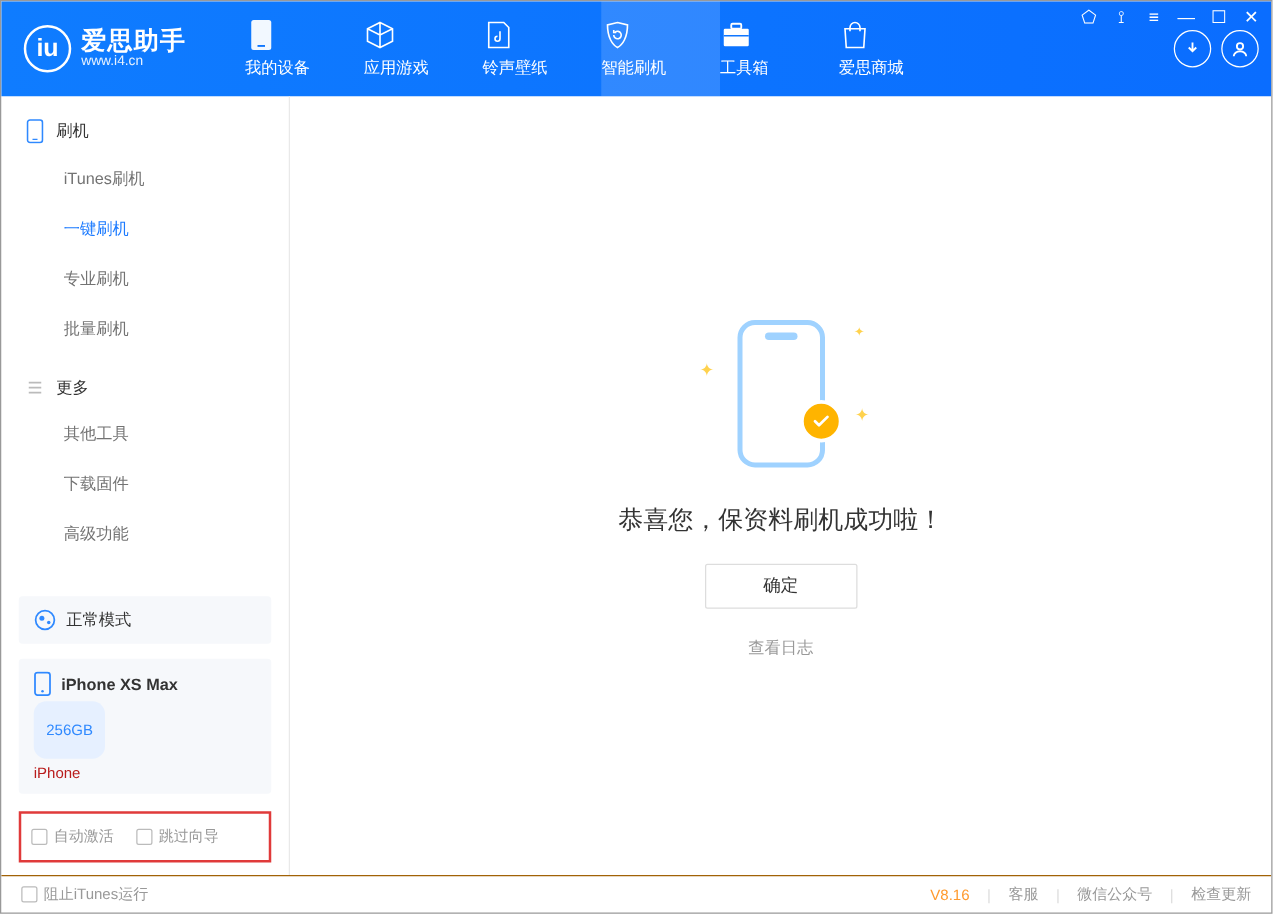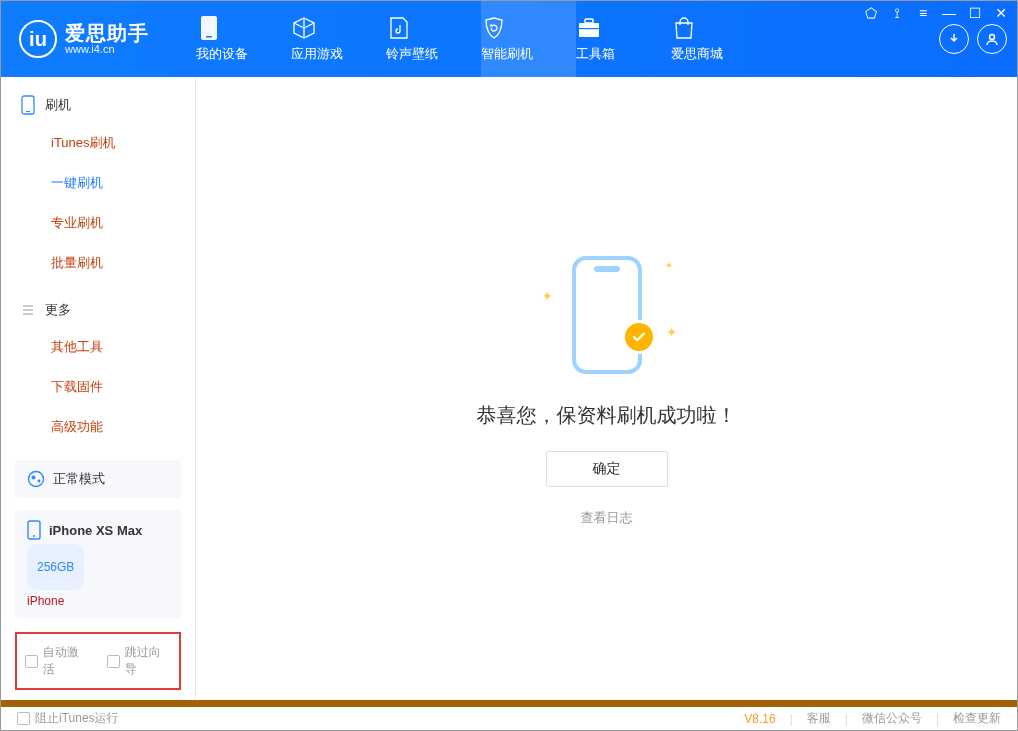--- a/index.html
+++ b/index.html
@@ -25,24 +25,24 @@
   .header-right { margin-left: auto; display: flex; align-items: center; padding-right: 10px; gap: 8px; }
   .win-icons-top { position: absolute; top: 4px; right: 8px; display: flex; gap: 10px; color: #fff; font-size: 14px; }
   .win-icons-top span { cursor: pointer; width: 16px; text-align: center; }
   .circ-btn { width: 30px; height: 30px; border: 1.5px solid #fff; border-radius: 50%; display: flex; align-items: center; justify-content: center; cursor: pointer; }
   .circ-btn svg { stroke: #fff; fill: none; }
 
   
   .body { display: flex; height: calc(100% - 76px - 30px); }
 
   
-  .sidebar { width: 195px; border-right: 1px solid #e9e9e9; display: flex; flex-direction: column; font-size: 13px; color: #555; }
+  .sidebar { width: 231px; border-right: 1px solid #e9e9e9; display: flex; flex-direction: column; font-size: 13px; color: #555; }
   .side-sec-title { display: flex; align-items: center; padding: 18px 20px 8px; color: #333; font-weight: 500; }
   .side-sec-title svg { margin-right: 10px; }
-  .side-item { padding: 11px 10px 11px 50px; cursor: pointer; color: #c2410c; }
+  .side-item { padding: 11px 10px 11px 50px; cursor: pointer; color: #737373; }
   .side-item.active { color: #1d7bff; }
   .side-spacer { flex: 1; }
 
   .side-status, .side-device { margin: 6px 14px; background: #f6f8fb; border-radius: 3px; padding: 10px 12px; display: flex; align-items: center; gap: 8px; font-size: 13px; color: #333; }
   .side-device { flex-direction: column; align-items: flex-start; gap: 4px; }
   .side-device .row1 { display: flex; align-items: center; gap: 8px; font-weight: bold; }
   .storage-badge { background: #e6f0ff; color: #2f89ff; border-radius: 10px; padding: 16px 10px; font-size: 12px; }
   .dev-sub { color: #b91c1c; font-size: 12px; }
 
   .side-checks { border: 2px solid #e03a3a; margin: 8px 14px 10px; padding: 10px 8px; display: flex; gap: 18px; font-size: 12px; color: #999; align-items: flex-end; }
@@ -56,21 +56,21 @@
   .phone::before { content: ""; position: absolute; top: 6px; left: 50%; transform: translateX(-50%); width: 26px; height: 6px; background: #9fd2ff; border-radius: 3px; }
   .check-badge { position: absolute; right: 26px; bottom: 26px; width: 34px; height: 34px; background: #ffb400; border-radius: 50%; border: 3px solid #fff; display: flex; align-items: center; justify-content: center; }
   .sparkle { position: absolute; color: #ffd24d; font-size: 14px; }
   .s1 { left: 10px; top: 38px; } .s2 { right: 8px; top: 10px; font-size: 10px; } .s3 { right: 4px; bottom: 40px; }
 
   .success-msg { font-size: 20px; font-weight: 500; }
   .ok-btn { border: 1px solid #ddd; background: #fff; padding: 8px 46px; font-size: 14px; cursor: pointer; border-radius: 2px; color: #333; }
   .loglink { color: #999; font-size: 13px; cursor: pointer; }
 
   
-  .footer { height: 30px; border-top: 7px solid #a16207; display: flex; align-items: center; font-size: 12px; color: #999; padding: 0 16px; }
+  .footer { height: 30px; border-top: 1px solid #a16207; display: flex; align-items: center; font-size: 12px; color: #999; padding: 0 16px; }
   .footer .chk { color: #999; }
   .footer-right { margin-left: auto; display: flex; align-items: center; gap: 14px; }
   .footer-right .sep { color: #ddd; }
   .ver { color: #ff9a2e; }
   .flink { cursor: pointer; }
 </style>
 </head>
 <body>
 
 <div class="header">

